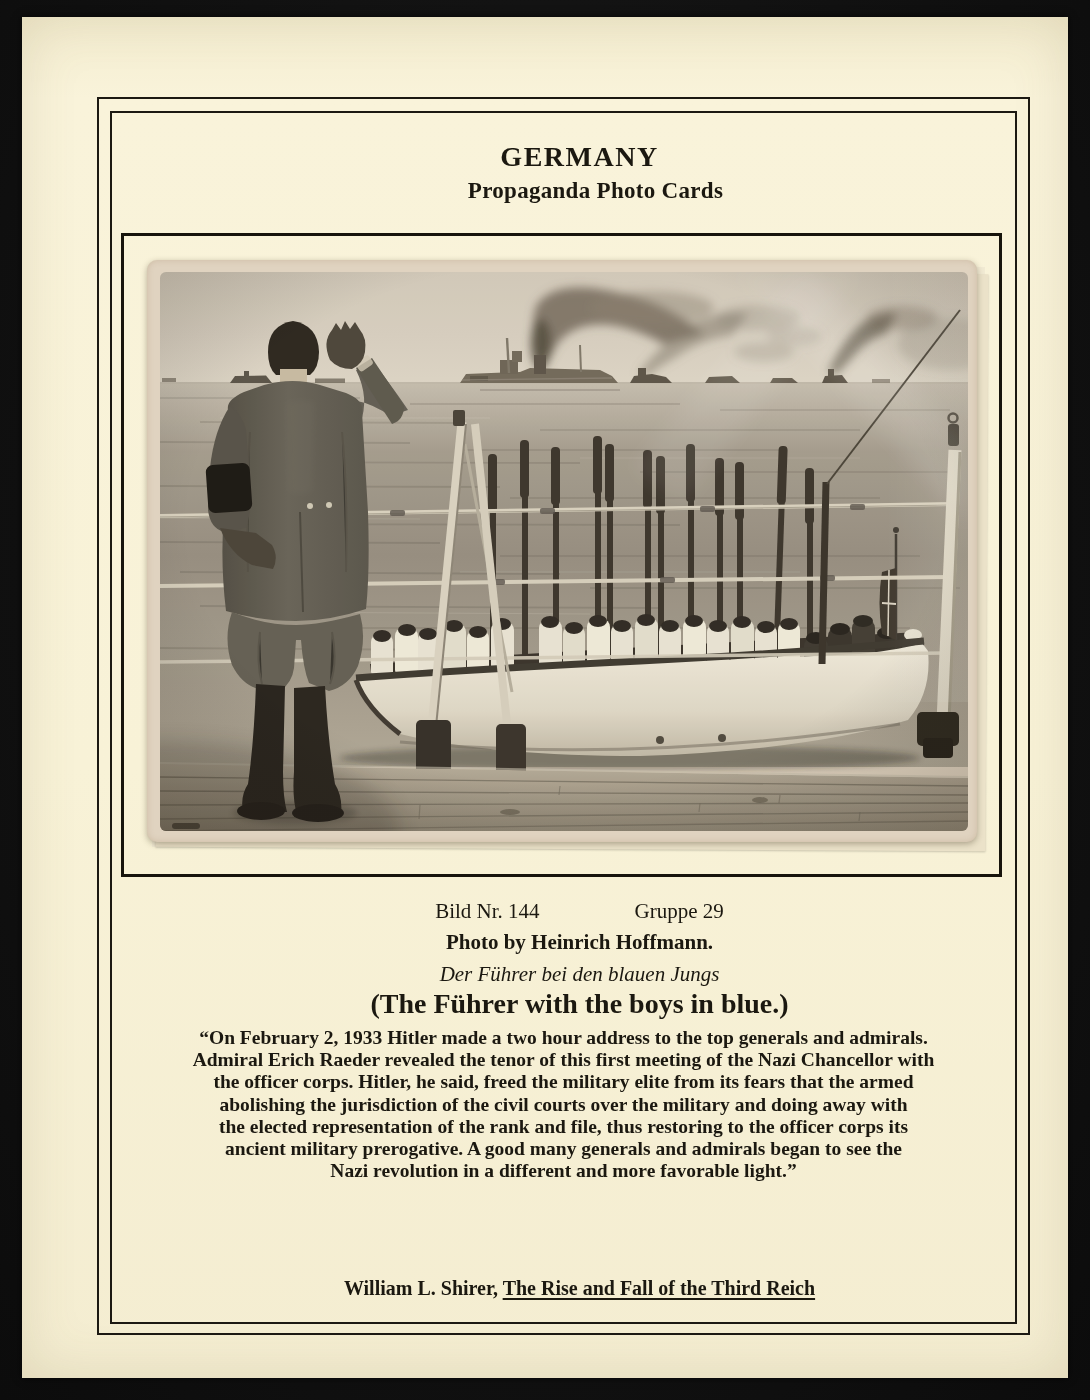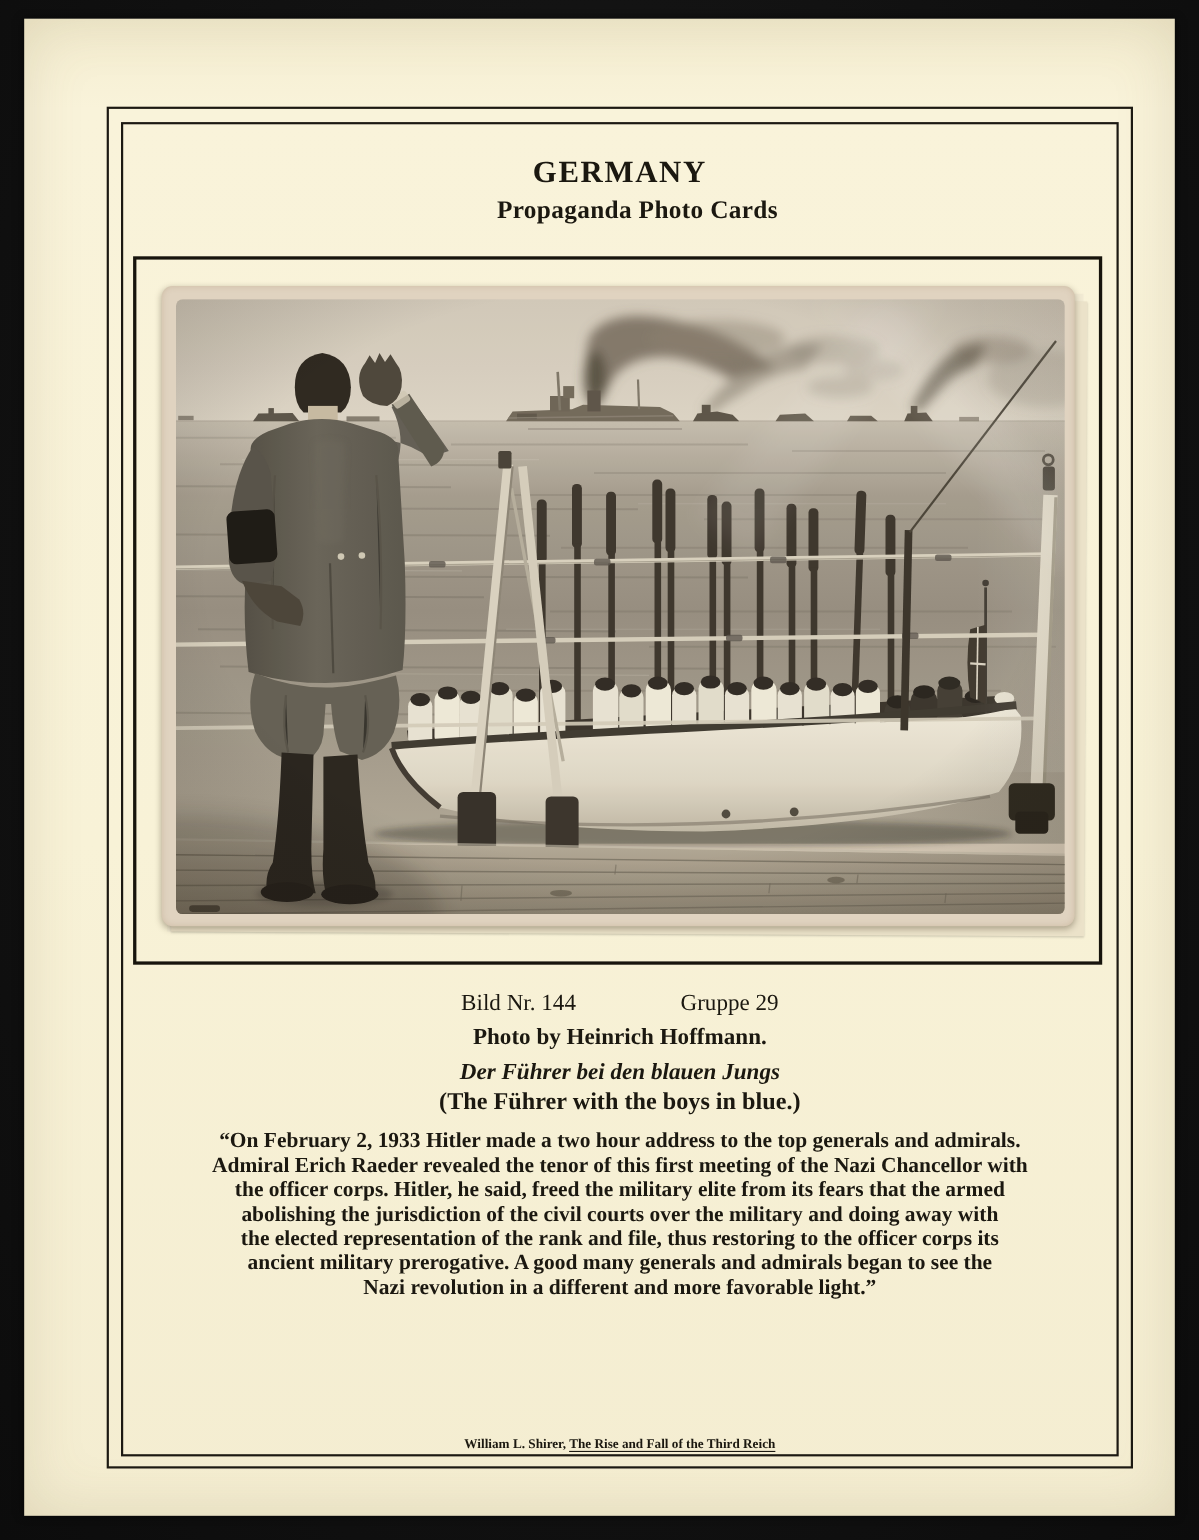--- a/index.html
+++ b/index.html
@@ -5,40 +5,40 @@
   html,body{margin:0;padding:0;background:#080808;}
   .canvas{position:relative;width:1090px;height:1400px;overflow:hidden;
           background:radial-gradient(ellipse at 50% 40%, #1a1a1a 0%, #111 60%, #0c0c0c 100%);
           font-family:"Liberation Serif","DejaVu Serif",serif;}
   .page{position:absolute;left:22px;top:17px;width:1046px;height:1361px;
         background:linear-gradient(180deg,#f4edd0 0%,#f9f3da 6%,#f8f2d7 55%,#f4edd1 100%);
         box-shadow:inset 0 0 55px rgba(120,98,55,.16), 0 0 8px rgba(0,0,0,.7);}
   .b-outer{position:absolute;left:75px;top:80px;width:929px;height:1234px;border:2px solid #1c1912;}
   .b-inner{position:absolute;left:88px;top:94px;width:903px;height:1209px;border:2px solid #1c1912;}
   .content{position:absolute;left:75px;top:0;width:933px;color:#1b1810;}
-  .ctext{position:absolute;left:0;width:100%;text-align:center;white-space:nowrap;}
+  .ctext{position:absolute;left:0;width:100%;text-align:center;white-space:nowrap;padding-left:16px;}
   .title{top:124px;font-size:28px;font-weight:bold;letter-spacing:1.5px;}
   .subtitle{top:161px;font-size:23px;font-weight:bold;letter-spacing:.3px;margin-left:16px;}
   .frame{position:absolute;left:99px;top:216px;width:875px;height:638px;border:3px solid #17140c;}
   .backing2{position:absolute;left:130px;top:250px;width:833px;height:580px;background:#f1ead3;}
   .backing{position:absolute;left:135px;top:255px;width:830px;height:577px;background:#ebe2c9;
            transform:rotate(.3deg);box-shadow:0 1px 2px rgba(0,0,0,.18);}
   .card{position:absolute;left:125px;top:243px;width:830px;height:582px;background:#e0d3c0;
         border-radius:10px;box-shadow:0 2px 6px rgba(55,42,22,.35), inset 0 0 6px rgba(150,120,80,.25);
         padding:12px 9px 11px 13px;box-sizing:border-box;}
   .photo-svg{display:block;width:808px;height:559px;border-radius:6px;overflow:hidden;}
   .cap-row{top:882px;font-size:21px;font-weight:normal;}
   .cap-row .gap{display:inline-block;width:95px;}
   .cap-credit{top:913px;font-size:21px;font-weight:bold;}
-  .cap-de{top:945px;font-size:21px;font-weight:bold;font-style:italic;}
-  .cap-en{top:971px;font-size:22px;font-weight:bold;}
+  .cap-de{top:945px;font-size:21px;font-weight:normal;font-style:italic;}
+  .cap-en{top:971px;font-size:28px;font-weight:bold;}
   .quote{position:absolute;left:0;top:1010px;width:100%;text-align:center;
          font-size:19.5px;font-weight:bold;line-height:22.2px;}
   .quote-line{white-space:nowrap;}
-  .attr{top:1260px;font-size:12px;font-weight:bold;margin-top:28px;}
+  .attr{top:1260px;font-size:20px;font-weight:bold;}
   .attr .work{text-decoration:underline;text-underline-offset:3px;}
 </style>
 </head>
 <body>
 
 <div class="canvas">
   <div class="page">
     <div class="b-outer"></div>
     <div class="b-inner"></div>
 

